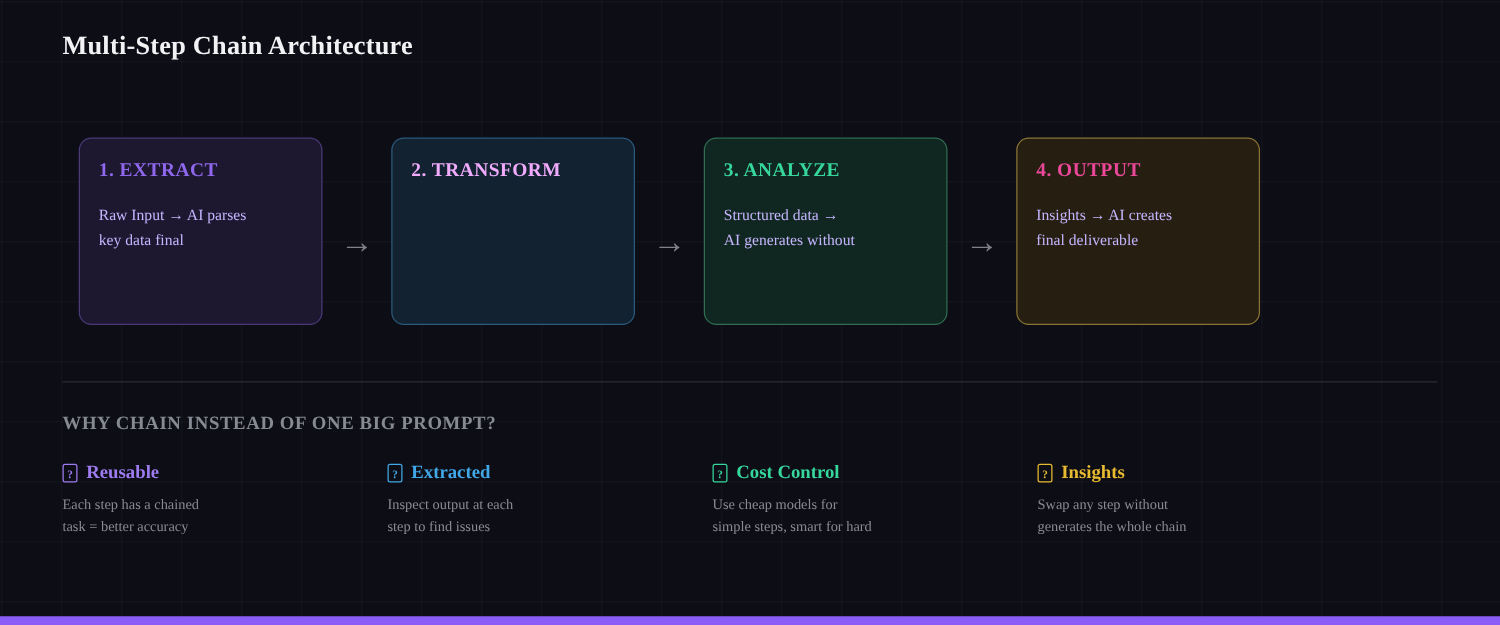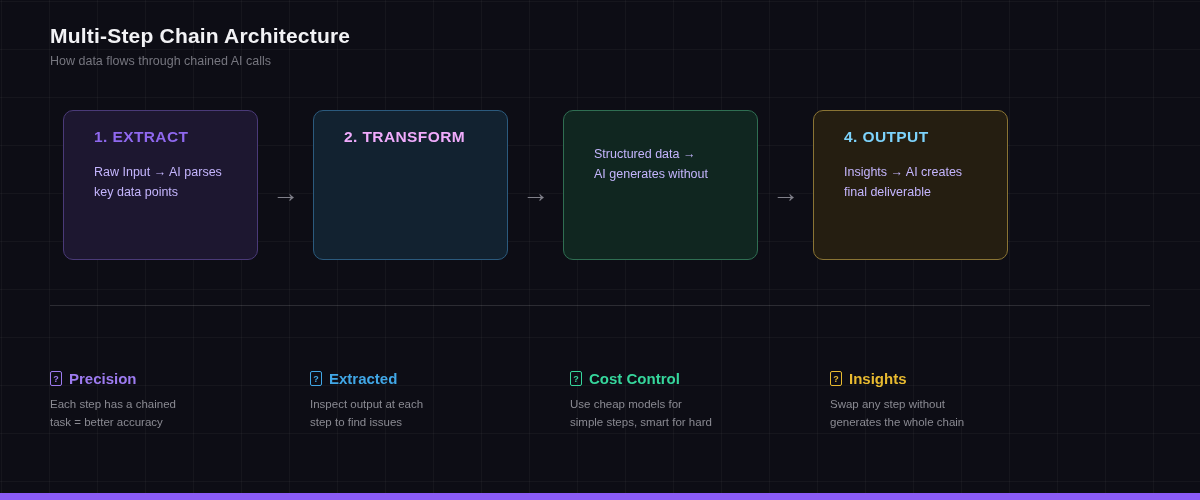--- a/index.html
+++ b/index.html
@@ -1,45 +1,45 @@
 <!DOCTYPE html>
 <html><head>
 <meta charset="utf-8">
 <style>
   html,body{margin:0;padding:0;background:#0d0d15;}
   .page{
     position:relative;width:1200px;height:500px;overflow:hidden;
-    font-family:Liberation Sans, sans-serif;
+    font-family:Liberation Serif, serif;
     background-color:#0d0d15;
     background-image:
       linear-gradient(rgba(255,255,255,0.035) 1px, transparent 1px),
       linear-gradient(90deg, rgba(255,255,255,0.035) 1px, transparent 1px);
     background-size:48px 48px;
     background-position:1px 1px;
   }
   
   .header{position:absolute;left:50px;top:24px;}
   .title{color:#f2f2f5;font-size:21px;font-weight:bold;letter-spacing:0.2px;margin:0;}
   .subtitle{color:#76767f;font-size:12.5px;margin:6px 0 0 0;}
   
   .chain{position:absolute;left:63px;top:110px;display:flex;}
   .card{
     width:195px;height:150px;box-sizing:border-box;
-    border:1px solid;border-radius:10px;padding:17px 30px;
+    border:1px solid;border-radius:10px;padding:17px 15px;
   }
   .card h3{margin:0;font-size:15.5px;font-weight:bold;letter-spacing:0.4px;}
   .card p{margin:16px 0 0 0;font-size:12.5px;line-height:20px;color:#c4b5fd;}
   .card-extract  {background:#1d1730;border-color:#4a3a78;}
   .card-extract h3{color:#8f68ee;}
   .card-transform{background:#122230;border-color:#2b5a7d;}
   .card-transform h3{color:#f0abfc;}
   .card-analyze  {background:#102620;border-color:#2f6e52;}
   .card-analyze h3{color:#36d69c;}
   .card-output   {background:#251e11;border-color:#8a7434;}
-  .card-output h3{color:#7dd3fc;}
+  .card-output h3{color:#ec4899;}
   .arrow-box{width:55px;display:flex;align-items:center;justify-content:center;}
   .arrow{color:#80808a;font-size:27px;font-weight:bold;padding-top:16px;line-height:1;}
   
   .divider{position:absolute;left:50px;top:305px;width:1100px;height:1px;background:rgba(255,255,255,0.13);}
   .benefits-heading{position:absolute;left:50px;top:331px;margin:0;color:#858a93;font-size:15px;font-weight:bold;letter-spacing:0.5px;}
   .benefits{position:absolute;left:50px;top:370px;display:flex;}
   .benefit{width:260px;}
   .benefit-label{font-size:15px;font-weight:bold;display:flex;align-items:center;}
   .tofu{
     display:inline-flex;align-items:center;justify-content:center;
@@ -54,66 +54,67 @@
   
   .bottom-bar{position:absolute;left:0;bottom:0;width:100%;height:7px;background:#8b5cf6;}
 </style>
 </head>
 <body>
 
 <div class="page">
 
   <div class="header">
     <h1 class="title">Multi-Step Chain Architecture</h1>
-    <p class="subtitle">How data flows through chained AI calls</p>
   </div>
 
   <div class="chain">
 
     <div class="card card-extract">
       <h3>1. EXTRACT</h3>
-      <p><span>Raw Input → AI parses</span><br><span>key data points</span></p>
+      <p><span>Raw Input → AI parses</span><br><span>key data final</span></p>
     </div>
 
     <div class="arrow-box">
       <span class="arrow">→</span>
     </div>
 
     <div class="card card-transform">
       <h3>2. TRANSFORM</h3>
     </div>
 
     <div class="arrow-box">
       <span class="arrow">→</span>
     </div>
 
     <div class="card card-analyze">
+      <h3>3. ANALYZE</h3>
       <p><span>Structured data →</span><br><span>AI generates without</span></p>
     </div>
 
     <div class="arrow-box">
       <span class="arrow">→</span>
     </div>
 
     <div class="card card-output">
       <h3>4. OUTPUT</h3>
       <p><span>Insights → AI creates</span><br><span>final deliverable</span></p>
     </div>
 
   </div>
 
   <div class="divider"></div>
 
+  <h2 class="benefits-heading">WHY CHAIN INSTEAD OF ONE BIG PROMPT?</h2>
 
   <div class="benefits">
 
     <div class="benefit benefit-precision">
       <div class="benefit-label">
         <span class="tofu">?</span>
-        <span>Precision</span>
+        <span>Reusable</span>
       </div>
       <p><span>Each step has a chained</span><br><span>task = better accuracy</span></p>
     </div>
 
     <div class="benefit benefit-debuggable">
       <div class="benefit-label">
         <span class="tofu">?</span>
         <span>Extracted</span>
       </div>
       <p><span>Inspect output at each</span><br><span>step to find issues</span></p>

